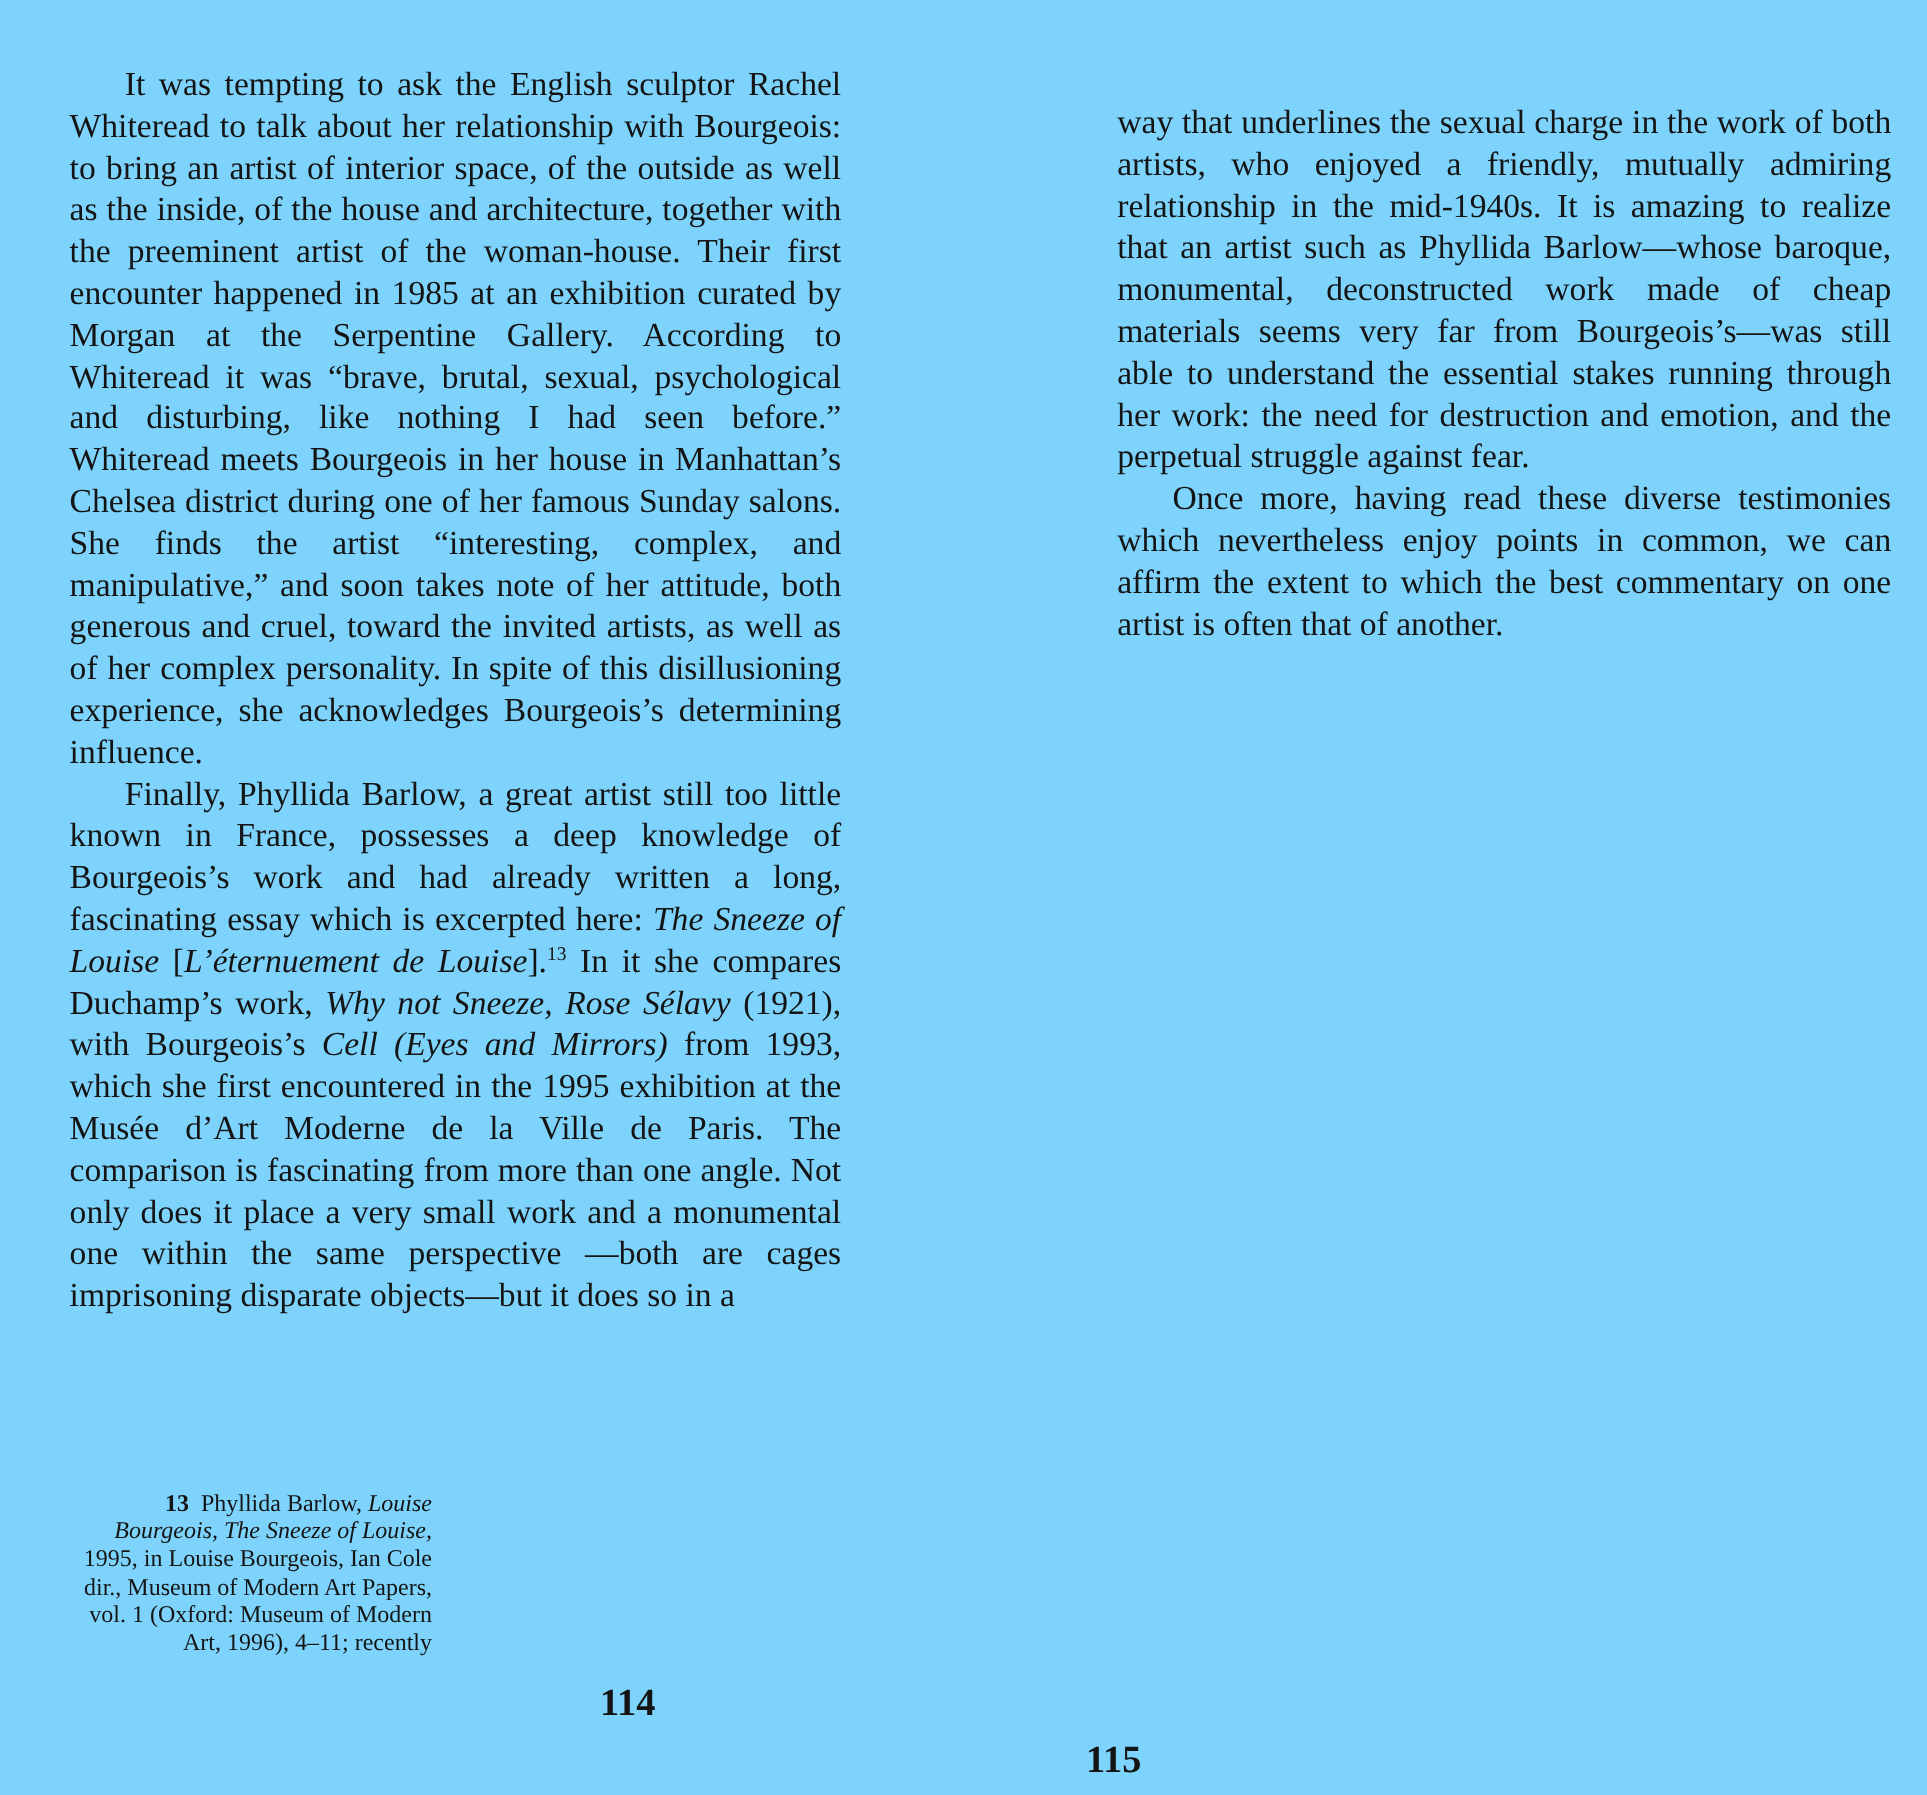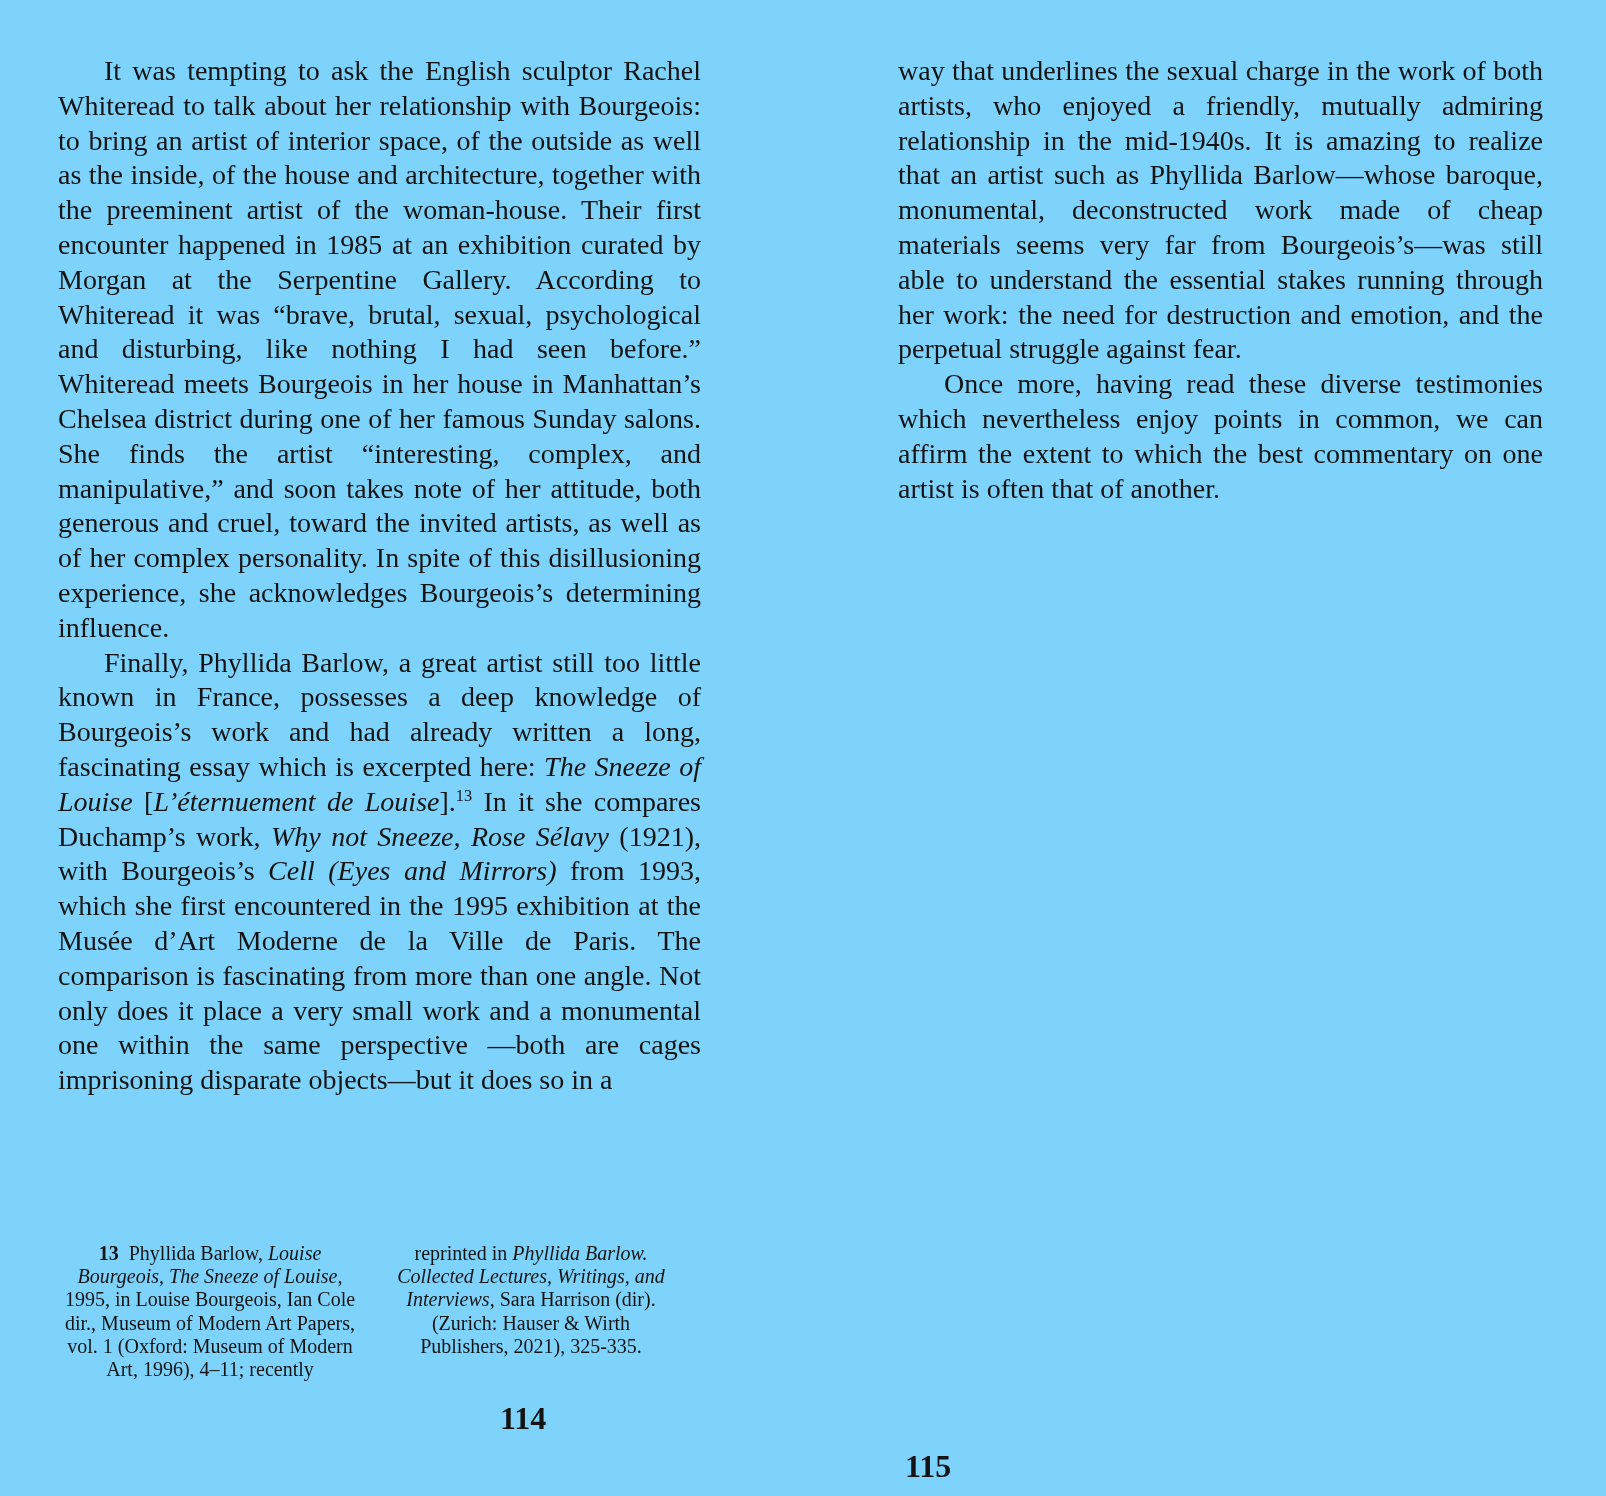--- a/index.html
+++ b/index.html
@@ -15,21 +15,21 @@
     color: #141414;
     font-family: "Liberation Serif", "DejaVu Serif", serif;
     overflow: hidden;
   }
   .body-text {
     position: absolute;
     top: 54px;
     text-align: justify;
   }
   .body-text.left  { left: 58px;  width: 643px; }
-  .body-text.right { left: 898px; width: 645px; }
+  .body-text.right { left: 931px; width: 645px; margin-top: 32px; }
   .para {
     margin: 0;
     font-size: 28px;
     line-height: 34.8px;
   }
   .para.indent { text-indent: 46px; }
   sup {
     font-size: 0.58em;
     line-height: 0;
     vertical-align: super;
@@ -37,21 +37,21 @@
   .footnotes {
     position: absolute;
     left: 60px;
     top: 1242px;
     display: flex;
     gap: 36px;
   }
   .fn-col {
     font-size: 20px;
     line-height: 23.2px;
-    text-align: center;
+    text-align: right;
   }
   .fn-col-1 { width: 300px; }
   .fn-col-2 { width: 270px; }
   .folio {
     position: absolute;
     top: 1400px;
     font-weight: 700;
     font-size: 32px;
     line-height: 36px;
   }
@@ -72,20 +72,19 @@
     <p class="para indent">Finally, Phyllida Barlow, a great artist still too little known in France, possesses a deep knowledge of Bourgeois’s work and had already written a long, fascinating essay which is excerpted here: <i>The Sneeze of Louise</i> [<i>L’éternuement de Louise</i>].<sup>13</sup> In it she compares Duchamp’s work, <i>Why not Sneeze, Rose Sélavy</i> (1921), with Bourgeois’s <i>Cell (Eyes and Mirrors)</i> from 1993, which she first encountered in the 1995 exhibition at the Musée d’Art Moderne de la Ville de Paris. The comparison is fascinating from more than one angle. Not only does it place a very small work and a monumental one within the same perspective —both are cages imprisoning disparate objects—but it does so in a</p>
   </div>
 
   <div class="body-text right">
     <p class="para">way that underlines the sexual charge in the work of both artists, who enjoyed a friendly, mutually admiring relationship in the mid-1940s. It is amazing to realize that an artist such as Phyllida Barlow—whose baroque, monumental, deconstructed work made of cheap materials seems very far from Bourgeois’s—was still able to understand the essential stakes running through her work: the need for destruction and emotion, and the perpetual struggle against fear.</p>
     <p class="para indent">Once more, having read these diverse testimonies which nevertheless enjoy points in common, we can affirm the extent to which the best commentary on one artist is often that of another.</p>
   </div>
 
   <div class="footnotes">
     <div class="fn-col fn-col-1"><b>13</b> Phyllida Barlow, <i>Louise Bourgeois, The Sneeze of Louise,</i> 1995, in Louise Bourgeois, Ian Cole dir., Museum of Modern Art Papers, vol. 1 (Oxford: Museum of Modern Art, 1996), 4–11; recently</div>
-    <div class="fn-col fn-col-2">reprinted in <i>Phyllida Barlow. Collected Lectures, Writings, and Interviews</i>, Sara Harrison (dir). (Zurich: Hauser &amp; Wirth Publishers, 2021), 325-335.</div>
   </div>
 
   <div class="folio folio-left">114</div>
 
   <div class="folio folio-right">115</div>
 
 </div>
 
 </body></html>

